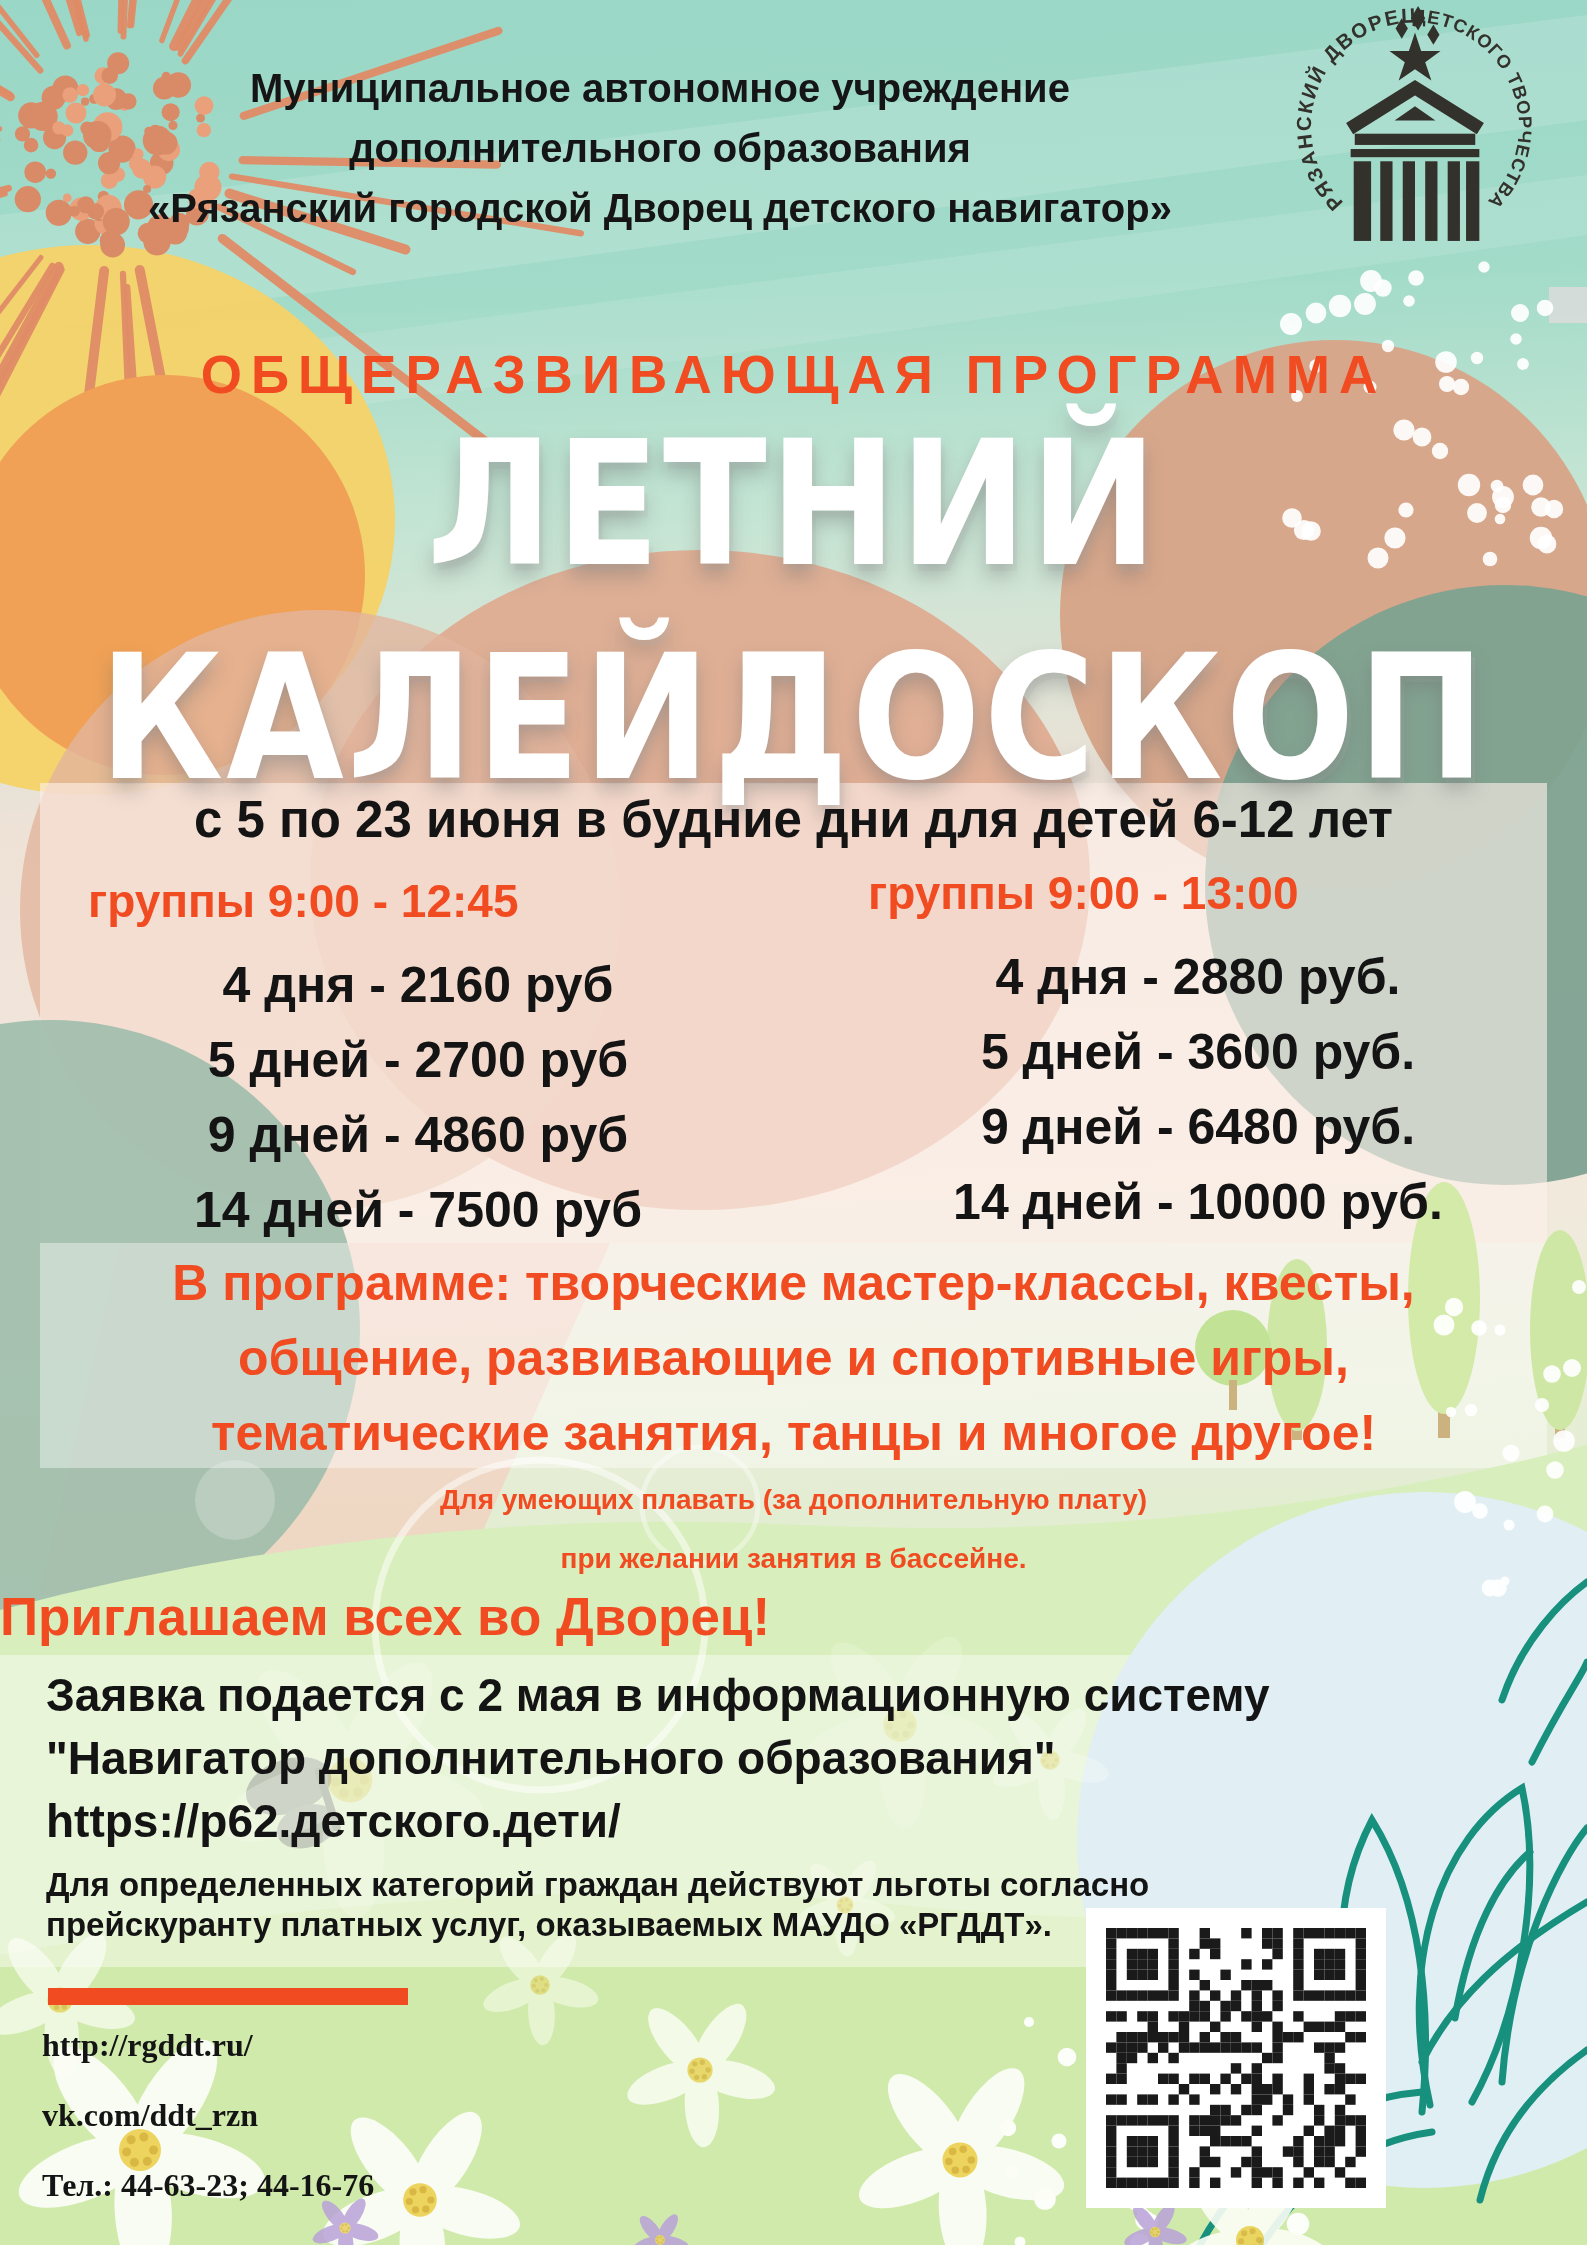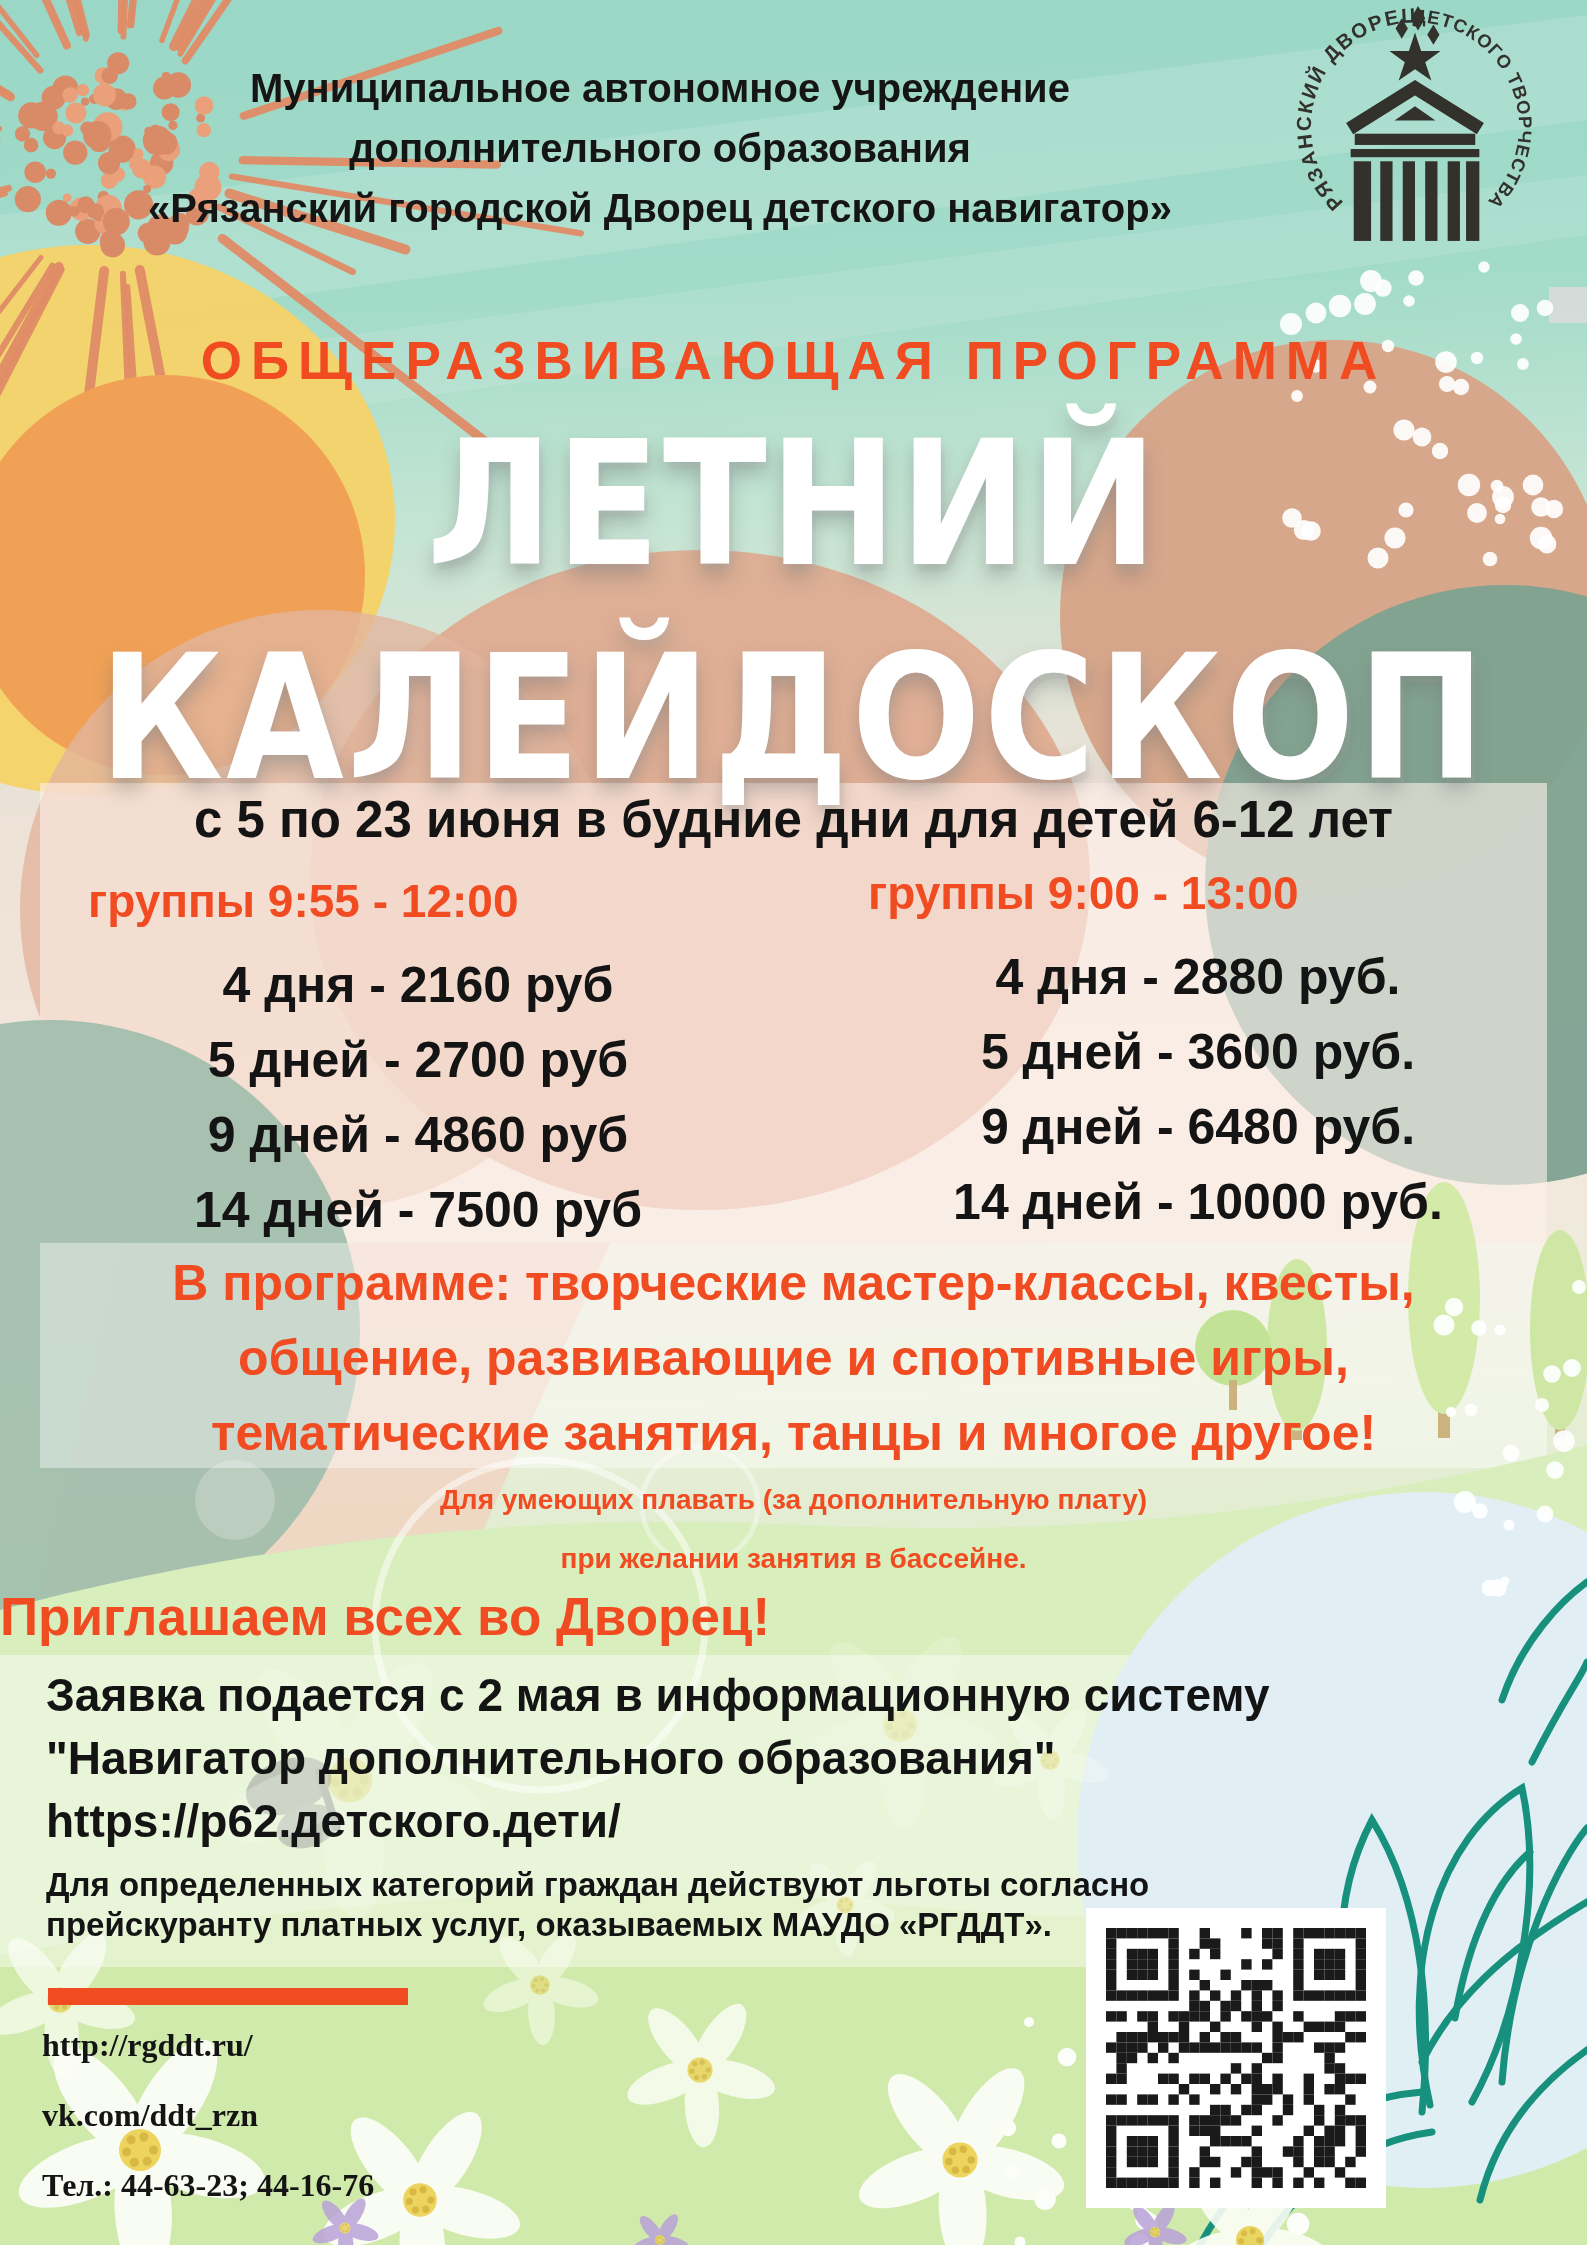--- a/index.html
+++ b/index.html
@@ -10,21 +10,21 @@
       #9ad7c6 0%, #a3dbc9 14%, #c6e5d4 24%,
       #eee2d7 36%, #f4e8de 52%, #e9eed8 62%,
       #ddeccc 72%, #d5ecb7 84%, #bfe49b 100%);
   }
   .abs{position:absolute;}
   svg.bg-art{left:0;top:0;width:1587px;height:2245px;}
   
   .org-header{left:120px;top:58px;width:1080px;text-align:center;
     font-size:40px;font-weight:bold;line-height:60px;color:#151515;}
   .logo-box{left:1250px;top:4px;width:330px;height:240px;}
-  .kicker{left:0;top:330px;width:100%;text-align:center;font-weight:bold;
+  .kicker{left:0;top:344px;width:100%;text-align:center;font-weight:bold;
     font-size:53px;letter-spacing:9px;color:#f14b22;}
   .title{left:0;top:398px;width:100%;text-align:center;color:#ffffff;
     font-family:"DejaVu Sans",sans-serif;font-weight:bold;font-size:152px;
     line-height:187px;letter-spacing:3px;transform:scaleY(1.14);
     transform-origin:top center;
     text-shadow:0 10px 18px rgba(105,105,105,.38), 4px 6px 0 rgba(190,190,190,.18);}
   .dates{left:0;top:790px;width:100%;text-align:center;font-size:51px;
     font-weight:bold;color:#141414;}
   .price-col{width:660px;font-weight:bold;}
   .price-col.left{left:88px;top:874px;}
@@ -581,21 +581,21 @@
   <div class="abs kicker">ОБЩЕРАЗВИВАЮЩАЯ ПРОГРАММА</div>
 
   <h1 class="abs title" style="margin:0">
     <div>ЛЕТНИЙ</div>
     <div>КАЛЕЙДОСКОП</div>
   </h1>
 
   <div class="abs dates">с 5 по 23 июня в будние дни для детей 6-12 лет</div>
 
   <section class="abs price-col left">
-    <div class="price-header">группы 9:55 - 12:00</div>
+    <div class="price-header">группы 9:00 - 12:45</div>
     <div class="price-item">4 дня - 2160 руб</div>
     <div class="price-item">5 дней - 2700 руб</div>
     <div class="price-item">9 дней - 4860 руб</div>
     <div class="price-item">14 дней - 7500 руб</div>
   </section>
 
   <section class="abs price-col right">
     <div class="price-header">группы 9:00 - 13:00</div>
     <div class="price-item">4 дня - 2880 руб.</div>
     <div class="price-item">5 дней - 3600 руб.</div>

